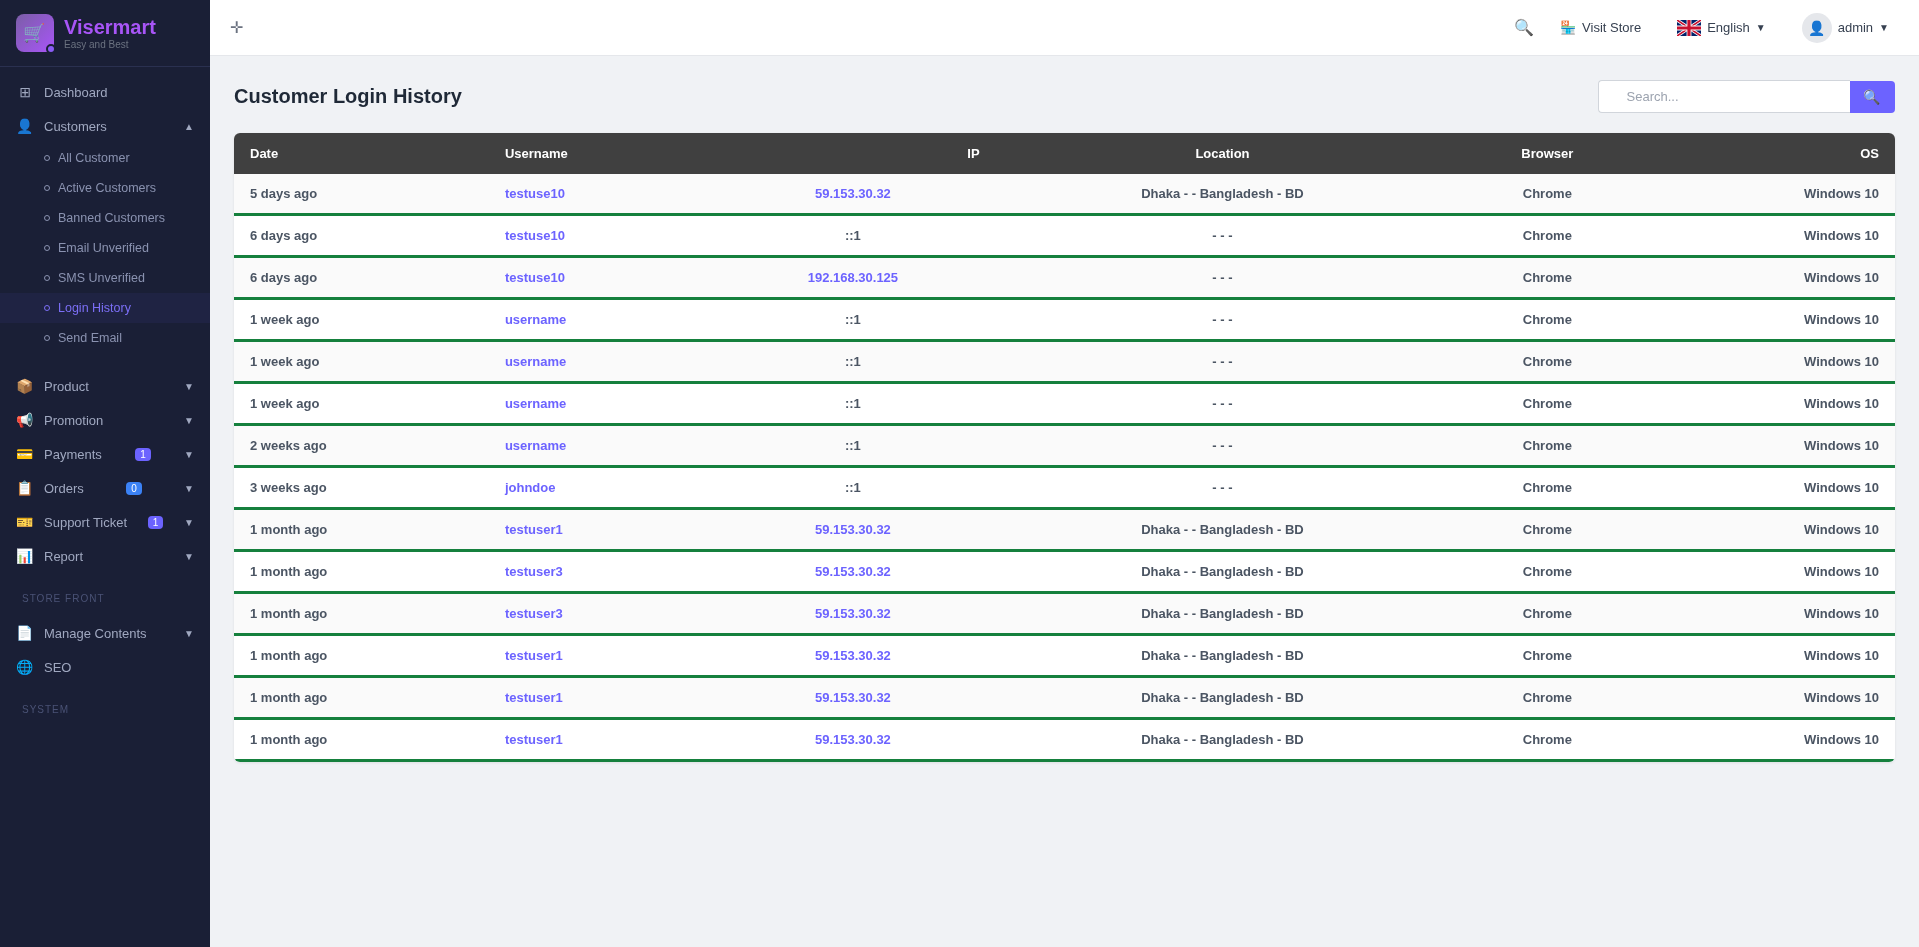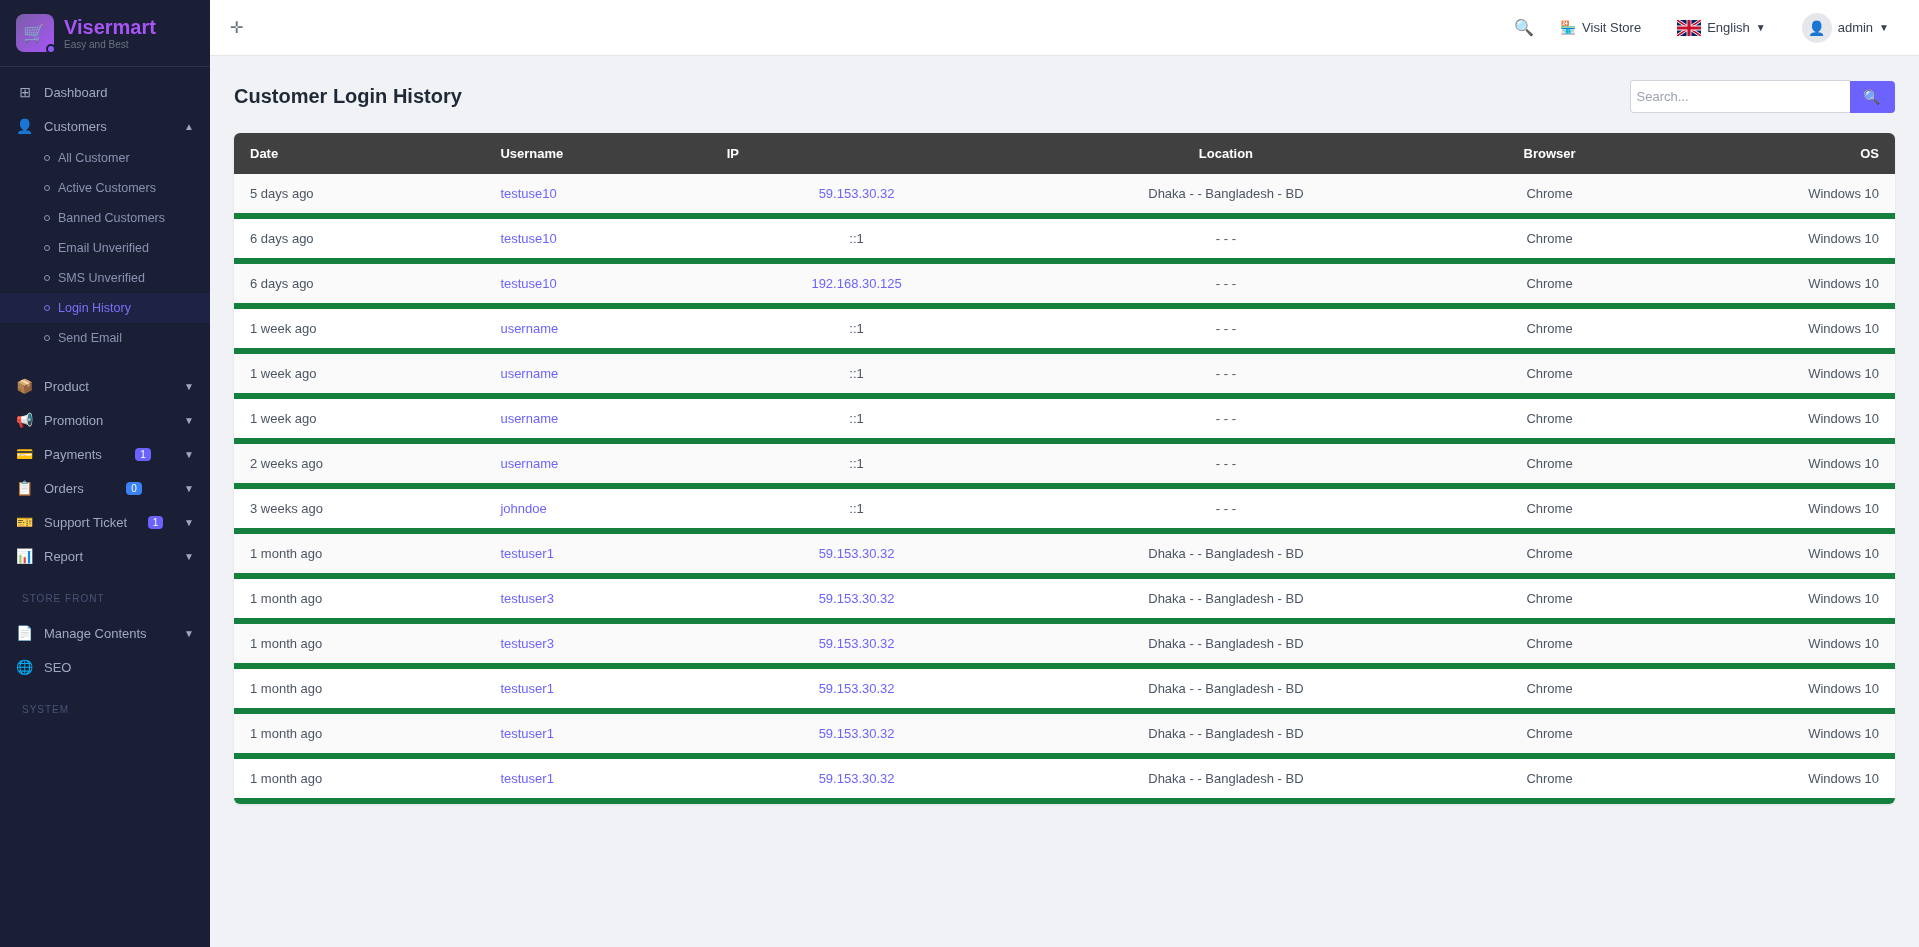--- a/index.html
+++ b/index.html
@@ -132,24 +132,24 @@
       font-size: 20px;
       font-weight: 600;
       color: #1f2937;
     }
     .search-box {
       display: flex; align-items: center;
     }
     .search-input {
       border: 1px solid #d1d5db;
       border-right: none;
-      padding: 8px 6px;
+      padding: 8px 28px;
       border-radius: 4px 0 0 4px;
       font-size: 13px;
-      width: 220px;
+      width: 252px;
       color: #374151;
       outline: none;
     }
     .search-input::placeholder { color: #9ca3af; }
     .search-btn {
       background: #6c63ff;
       border: none;
       padding: 8px 14px;
       border-radius: 0 4px 4px 0;
       cursor: pointer;
@@ -172,21 +172,22 @@
       background: #404040;
       color: white;
     }
     thead th {
       padding: 13px 16px;
       text-align: left;
       font-weight: 600;
       font-size: 13px;
     }
     tbody tr {
-      border-bottom: 6px solid #15803d;
+      border-bottom: 3px solid #15803d;
+      font-weight: bold;
     }
     tbody tr:nth-child(odd) { background: #fafafa; }
     tbody tr:nth-child(even) { background: white; }
     tbody td {
       padding: 12px 16px;
       font-size: 13px;
       color: #4b5563;
     }
     .link-text { color: #6c63ff; cursor: pointer; }
     .ip-text { color: #6c63ff; cursor: pointer; }
@@ -338,21 +339,21 @@
         <button class="search-btn">🔍</button>
       </div>
     </div>
 
     <div class="table-container">
       <table>
         <thead>
           <tr>
             <th>Date</th>
             <th>Username</th>
-            <th style="text-align:left;margin-top:20px;">IP</th>
+            <th style="text-align:right;margin-top:20px;">IP</th>
             <th style="text-align:center;">Location</th>
             <th style="text-align:center;">Browser</th>
             <th style="text-align:right;">OS</th>
           </tr>
         </thead>
         <tbody id="table-body">
         <tr>
     <td>5 days ago</td>
     <td class="link-text">testuse10</td>
     <td class="ip-text" style="text-align:center;">59.153.30.32</td>

